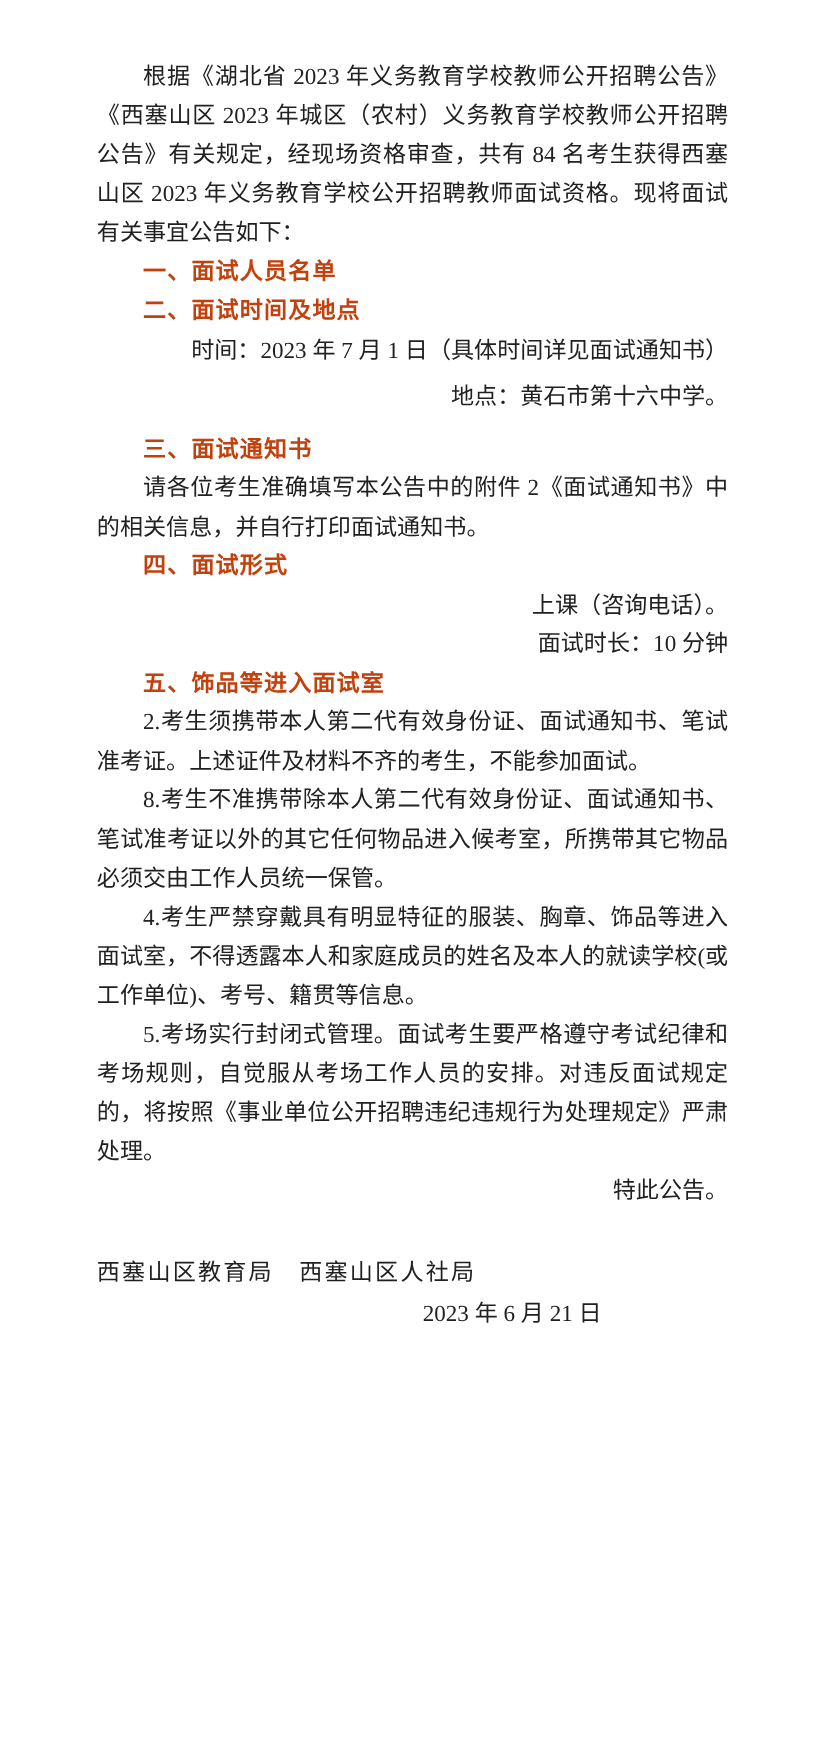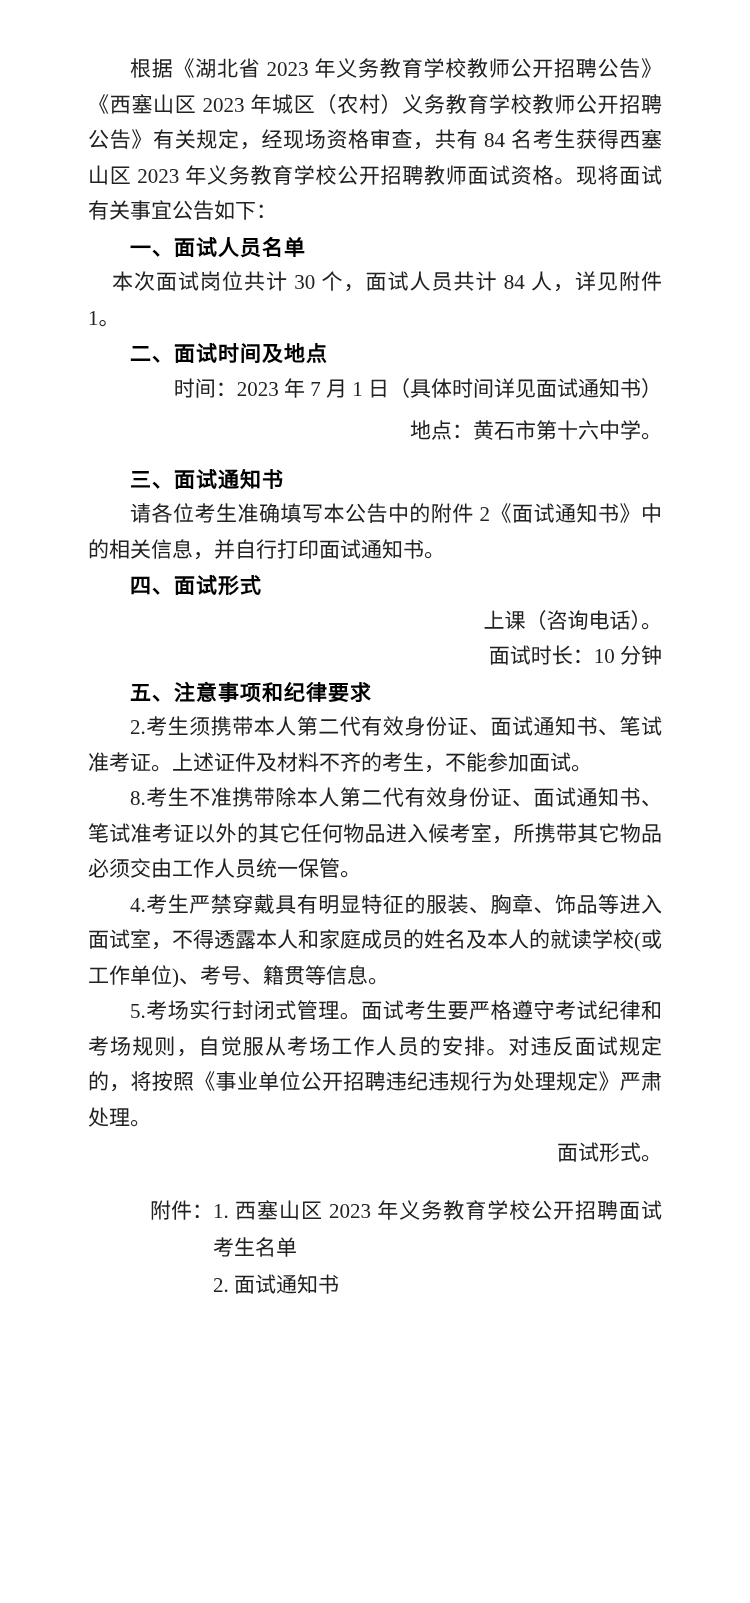--- a/index.html
+++ b/index.html
@@ -21,21 +21,21 @@
     text-align: justify;
     line-height: 35.5px;
   }
   .para.no-justify { text-align: right; }
   .heading {
     margin: 0;
     text-indent: 42px;
     line-height: 35.5px;
     font-family: "Liberation Sans", "DejaVu Sans", sans-serif;
     font-weight: 700;
-    color: #000000;
+    color: #c2410c;
     letter-spacing: 1px;
   }
   .s1-body { text-indent: 24px; }
   .loc-line { margin: 7px 0 12px 0; }
   .attach-block {
     margin: 21px 0 0 62px;
     line-height: 37px;
   }
   .attach-first { display: flex; }
   .attach-label { white-space: nowrap; width: 63px; flex: 0 0 63px; }
@@ -59,48 +59,40 @@
   }
 </style>
 </head>
 <body>
 
 <div class="page">
 
   <p class="para">根据《湖北省 2023 年义务教育学校教师公开招聘公告》《西塞山区 2023 年城区（农村）义务教育学校教师公开招聘公告》有关规定，经现场资格审查，共有 84 名考生获得西塞山区 2023 年义务教育学校公开招聘教师面试资格。现将面试有关事宜公告如下：</p>
 
   <p class="heading">一、面试人员名单</p>
-  <p class="para s1-body">本次面试岗位共计 30 个，面试人员共计 84 人，详见附件 1。</p>
 
   <p class="heading">二、面试时间及地点</p>
   <p class="para no-justify">时间：2023 年 7 月 1 日（具体时间详见面试通知书）</p>
   <p class="para no-justify loc-line">地点：黄石市第十六中学。</p>
 
   <p class="heading">三、面试通知书</p>
   <p class="para">请各位考生准确填写本公告中的附件 2《面试通知书》中的相关信息，并自行打印面试通知书。</p>
 
   <p class="heading">四、面试形式</p>
   <p class="para no-justify">上课（咨询电话）。</p>
   <p class="para no-justify">面试时长：10 分钟</p>
 
-  <p class="heading">五、注意事项和纪律要求</p>
+  <p class="heading">五、饰品等进入面试室</p>
   <p class="para">2.考生须携带本人第二代有效身份证、面试通知书、笔试准考证。上述证件及材料不齐的考生，不能参加面试。</p>
   <p class="para">8.考生不准携带除本人第二代有效身份证、面试通知书、笔试准考证以外的其它任何物品进入候考室，所携带其它物品必须交由工作人员统一保管。</p>
   <p class="para">4.考生严禁穿戴具有明显特征的服装、胸章、饰品等进入面试室，不得透露本人和家庭成员的姓名及本人的就读学校(或工作单位)、考号、籍贯等信息。</p>
   <p class="para">5.考场实行封闭式管理。面试考生要严格遵守考试纪律和考场规则，自觉服从考场工作人员的安排。对违反面试规定的，将按照《事业单位公开招聘违纪违规行为处理规定》严肃处理。</p>
 
-  <p class="para no-justify">面试形式。</p>
+  <p class="para no-justify">特此公告。</p>
 
-  <div class="attach-block">
-    <div class="attach-first">
-      <span class="attach-label">附件：</span>
-      <span class="attach-item1">1. 西塞山区 2023 年义务教育学校公开招聘面试考生名单</span>
-    </div>
-    <div class="attach-item2">2. 面试通知书</div>
-  </div>
 
 
   <div class="signature-block">
     <div class="sign-agencies">西塞山区教育局　西塞山区人社局</div>
     <div class="sign-date">2023 年 6 月 21 日</div>
   </div>
 
 </div>
 
 </body></html>

